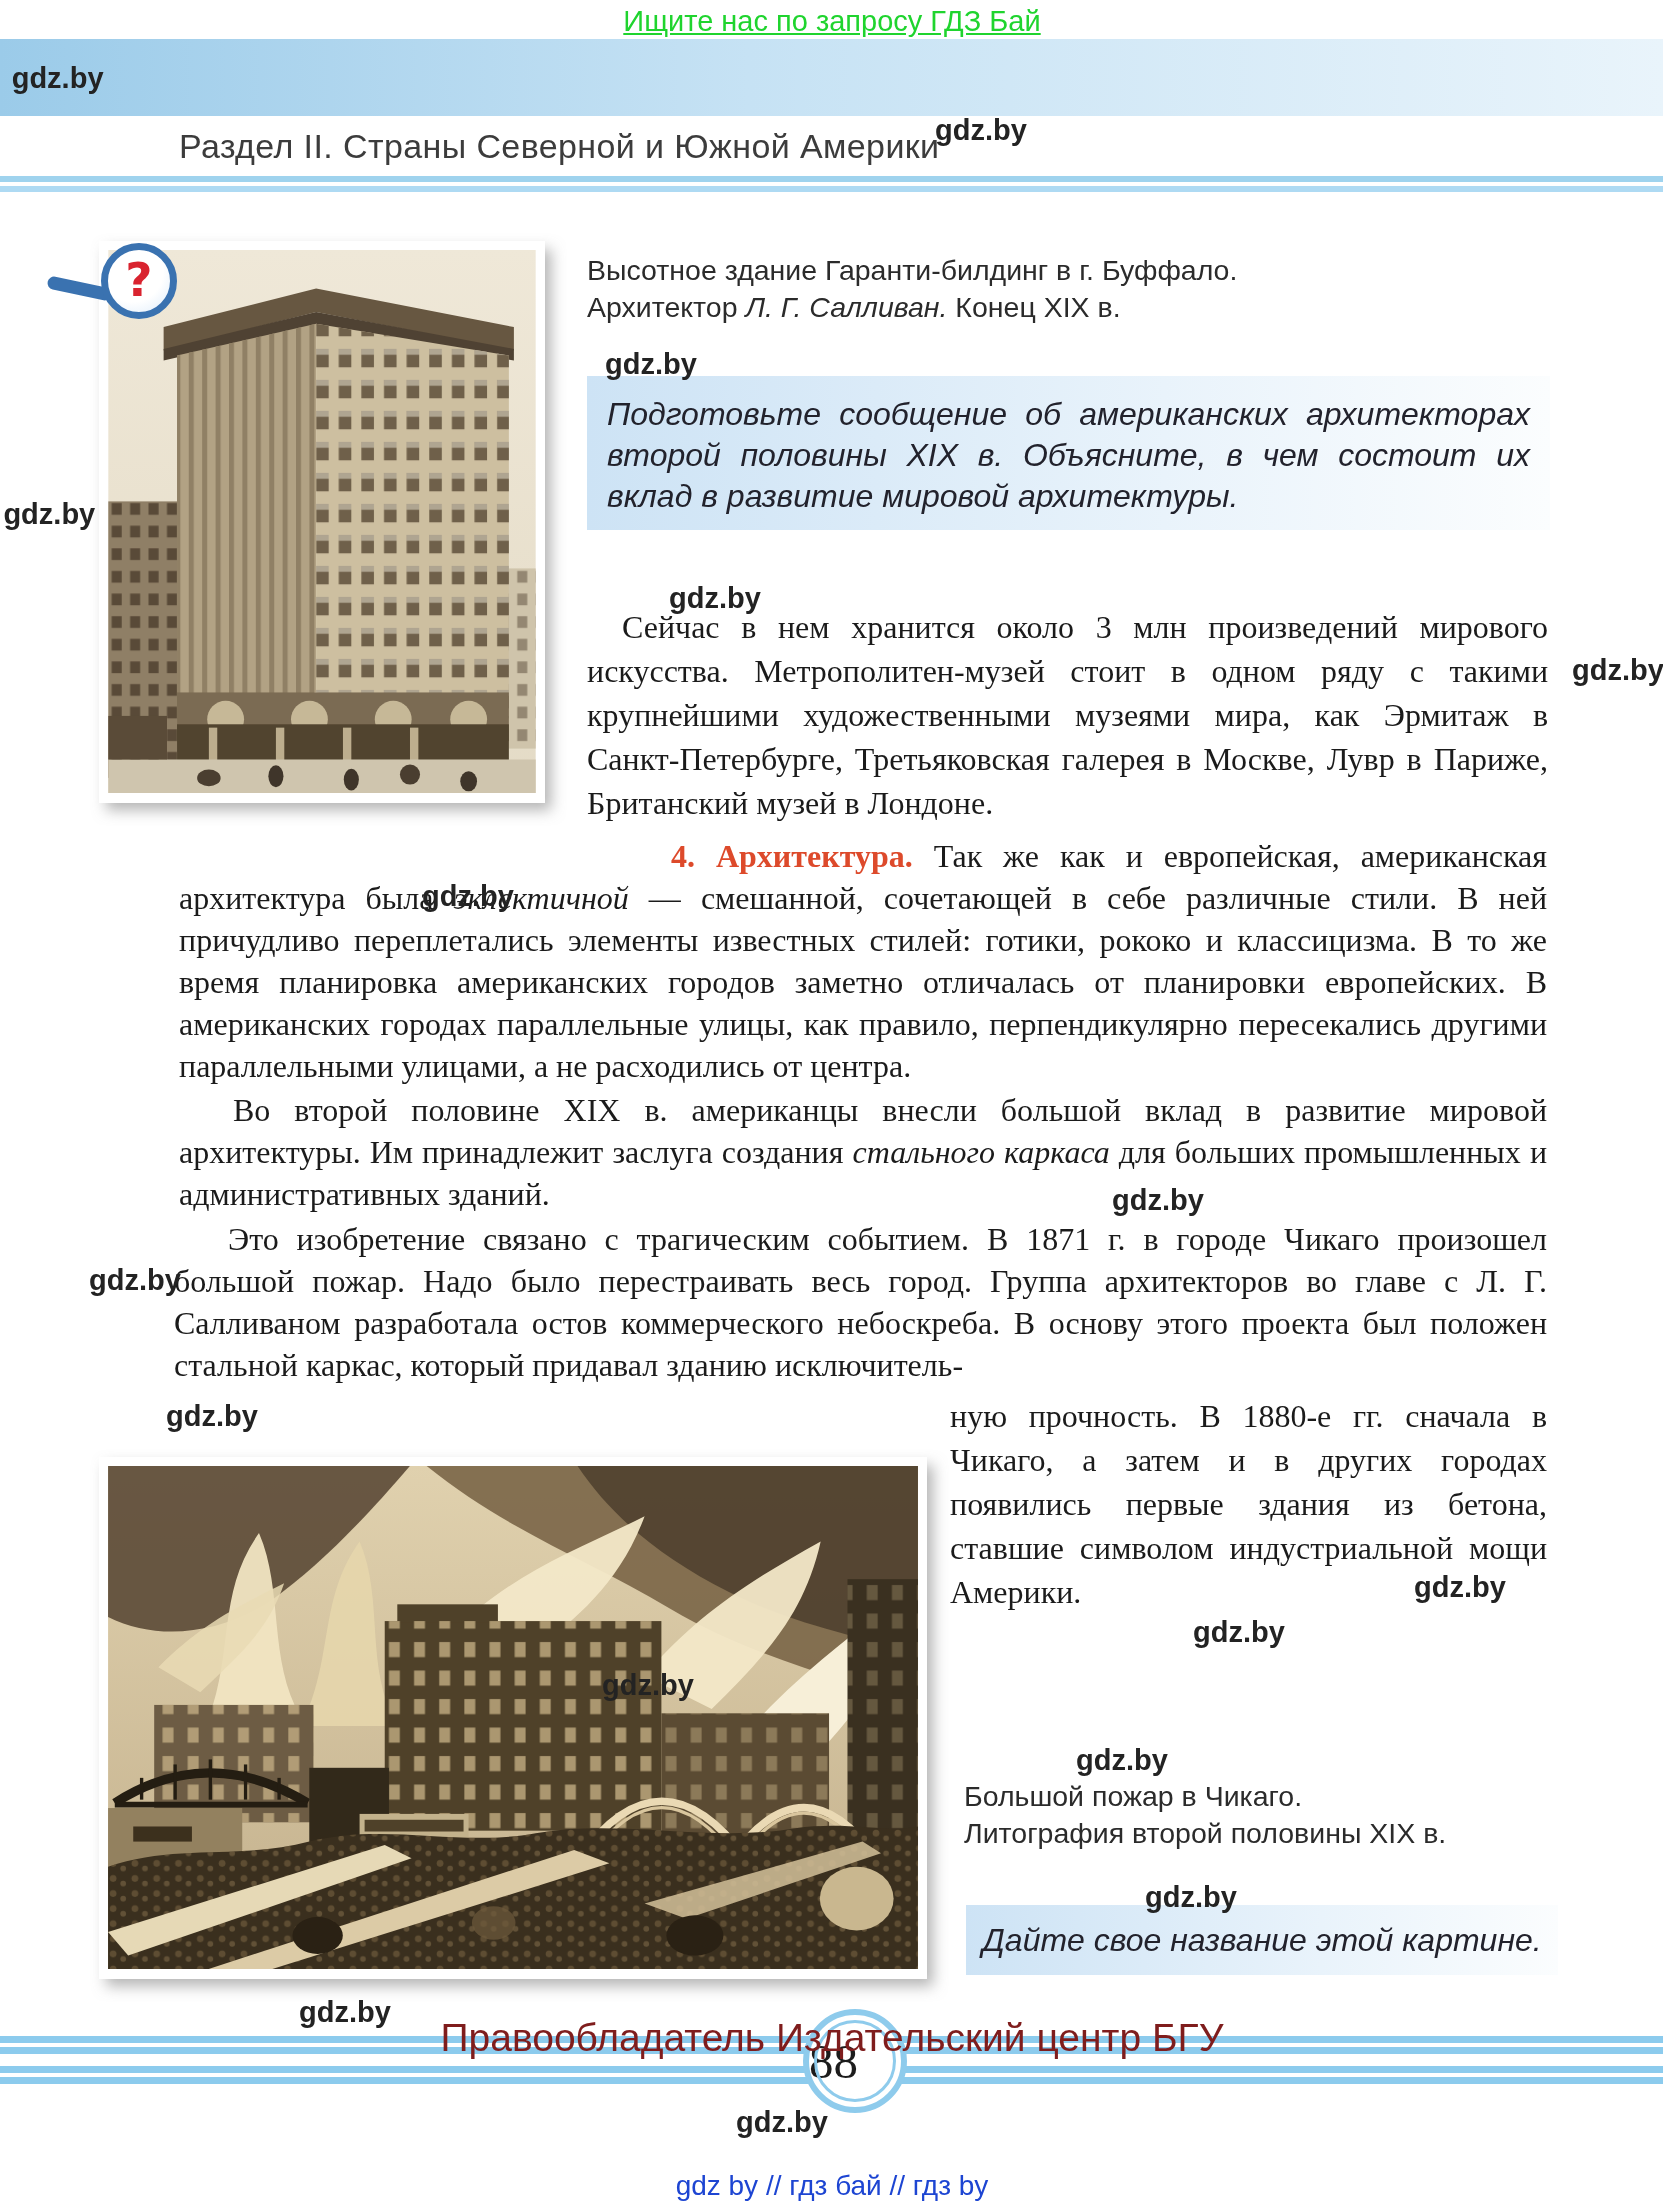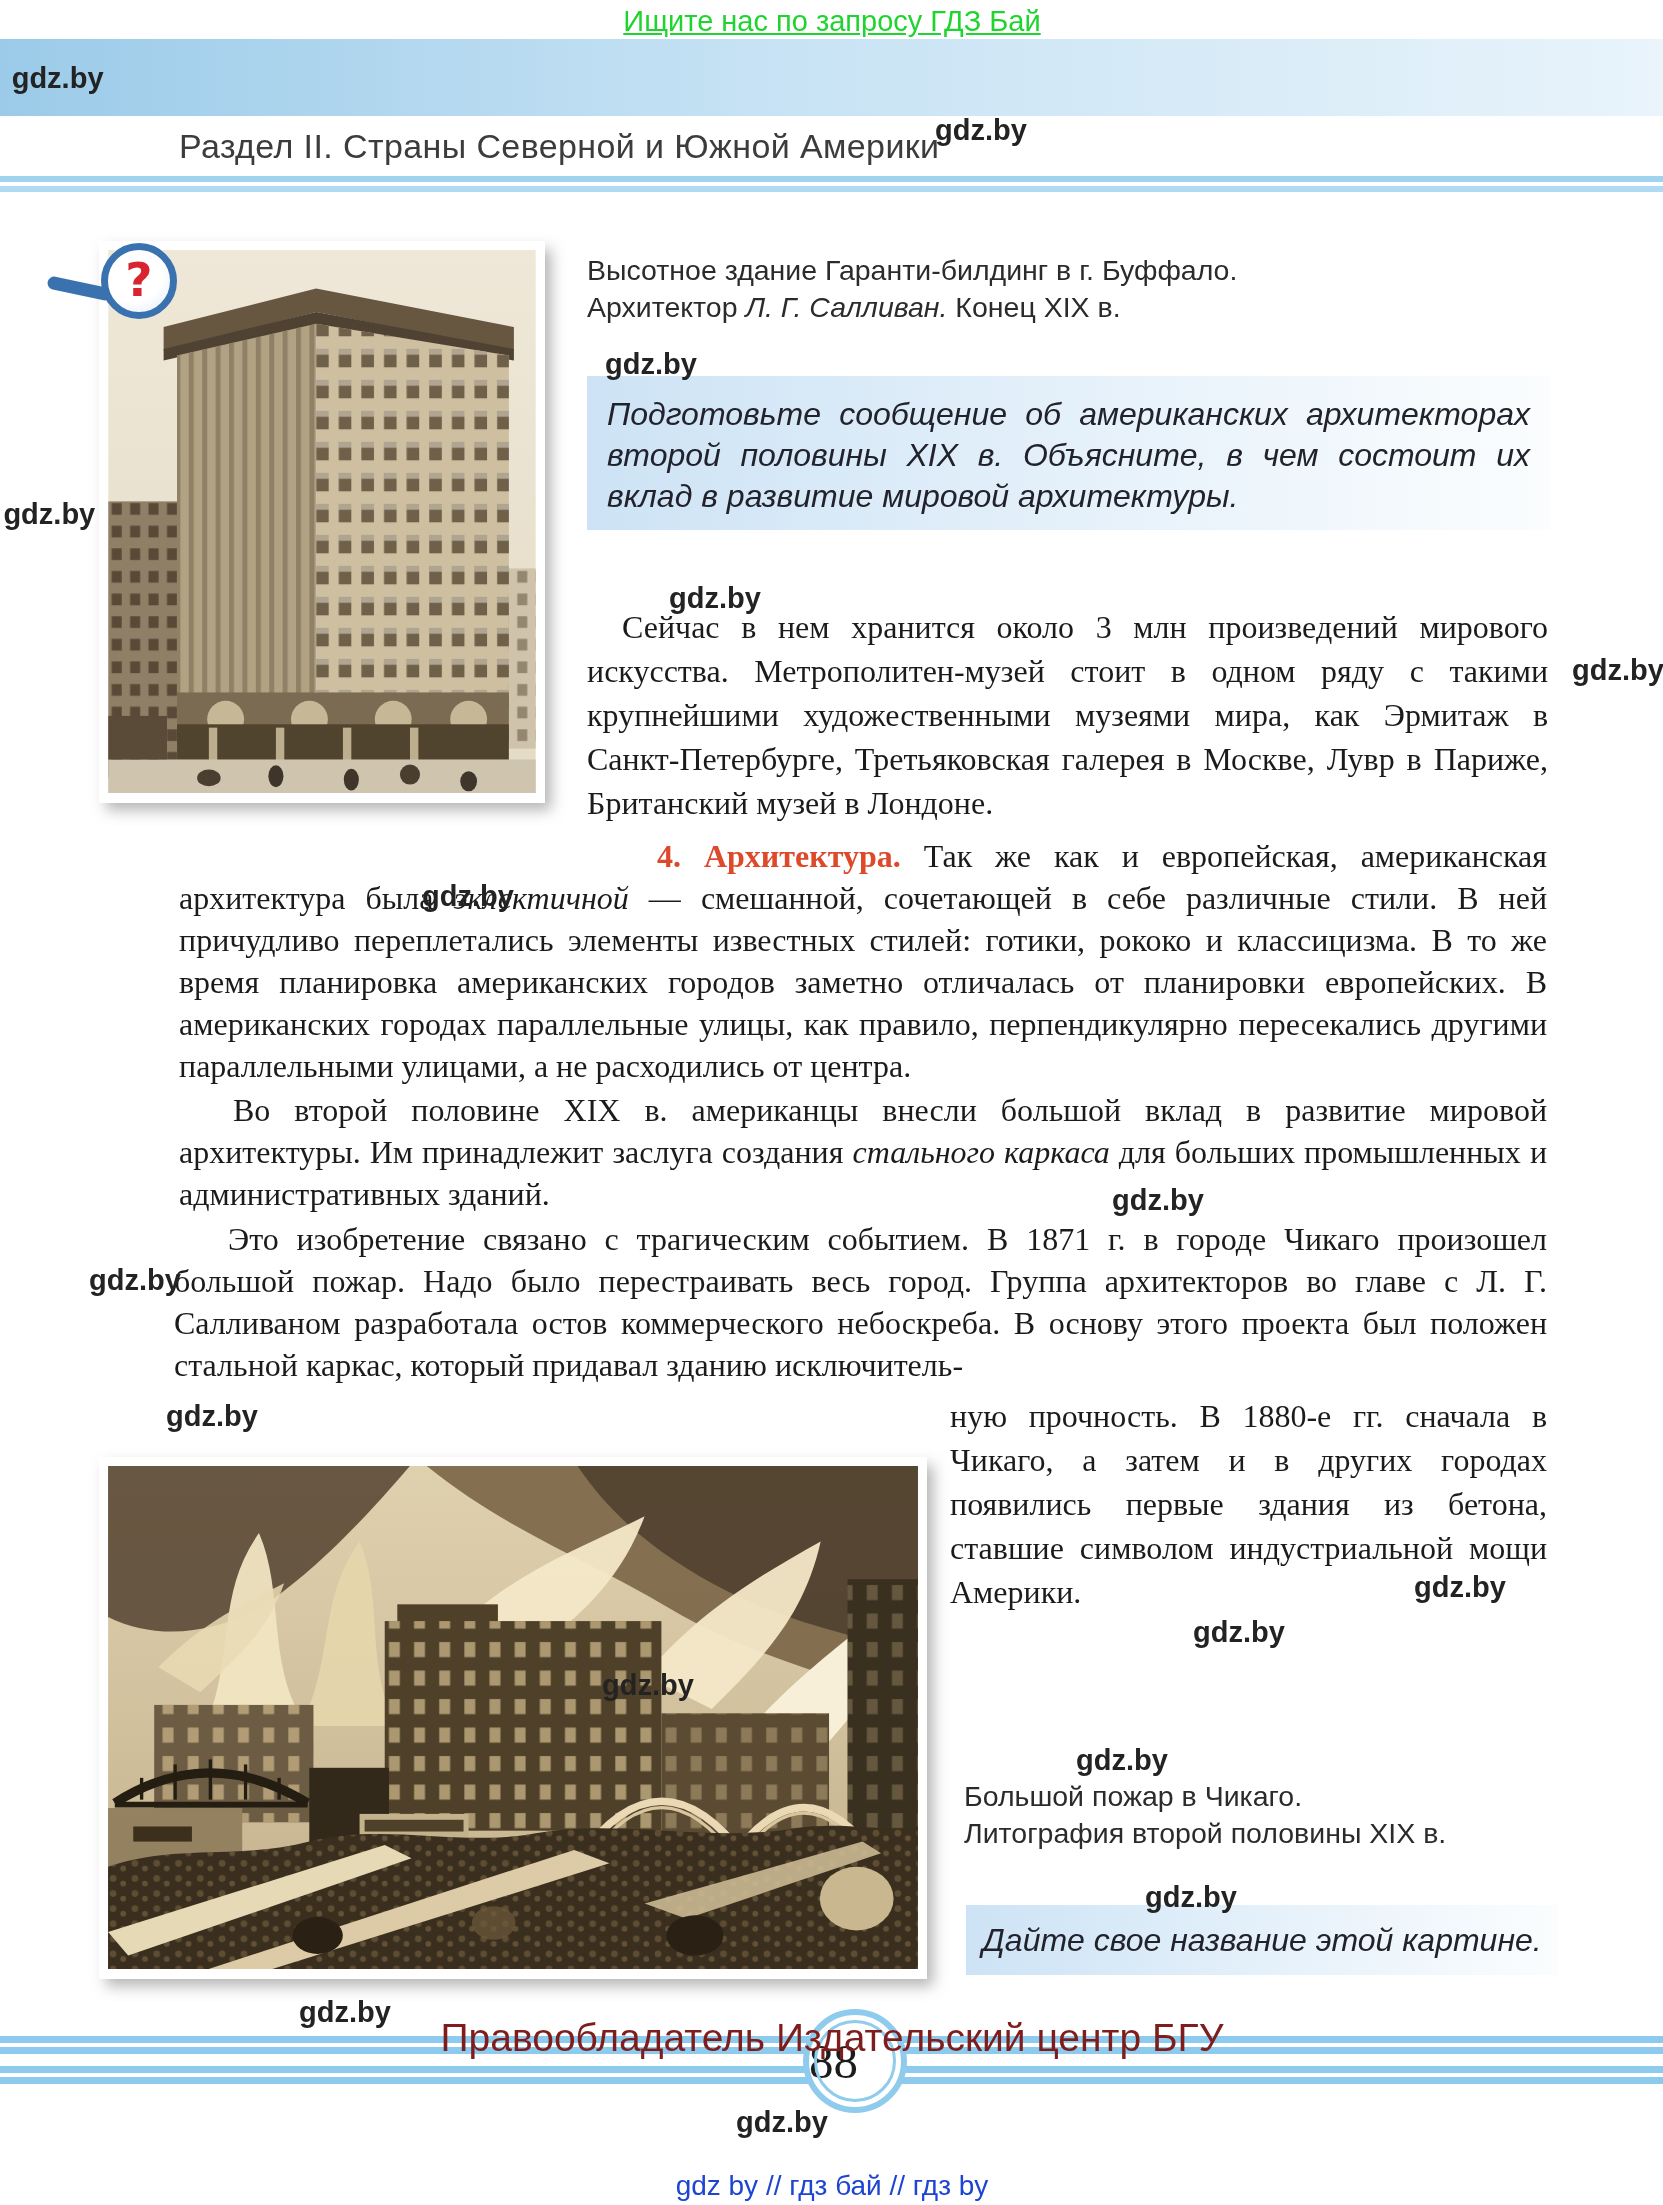--- a/index.html
+++ b/index.html
@@ -47,21 +47,21 @@
     align-items:center;justify-content:center;}
 
   
   .para{position:absolute;font-family:"Liberation Serif",serif;font-size:32px;color:#1b1b1b;
     text-align:justify;}
   #para-museum{left:587px;top:605px;width:961px;line-height:44px;text-indent:35px;}
   #para-architecture{left:179px;top:835px;width:1368px;line-height:42px;text-indent:478px;}
   #para-steel{left:179px;top:1089px;width:1368px;line-height:42px;text-indent:54px;}
   #para-invention{left:174px;top:1218px;width:1373px;line-height:42px;text-indent:54px;}
   #para-fire-side{left:950px;top:1394px;width:597px;line-height:44px;}
-  .seg-orange{color:#dd4a2b;font-weight:bold;}
+  .seg-orange{color:#dd4a2b;font-weight:bold;margin-left:14px;}
   .seg-italic{font-style:italic;}
 
   
   .footer-copy{position:absolute;left:0;top:2016px;width:100%;text-align:center;
     font-size:39px;color:#7f1d1d;z-index:3;}
   .stripe{position:absolute;left:0;width:100%;height:6.7px;background:#8ccbed;z-index:1;}
   .s1{top:2036px}.s2{top:2047px}.s3{top:2066px}.s4{top:2077px}
   .page-circle{position:absolute;left:803px;top:2009px;width:104px;height:104px;border-radius:50%;
     border:6.7px solid #8ecbec;background:#ffffff;z-index:2;display:flex;align-items:center;
     justify-content:flex-start;box-sizing:border-box;}

